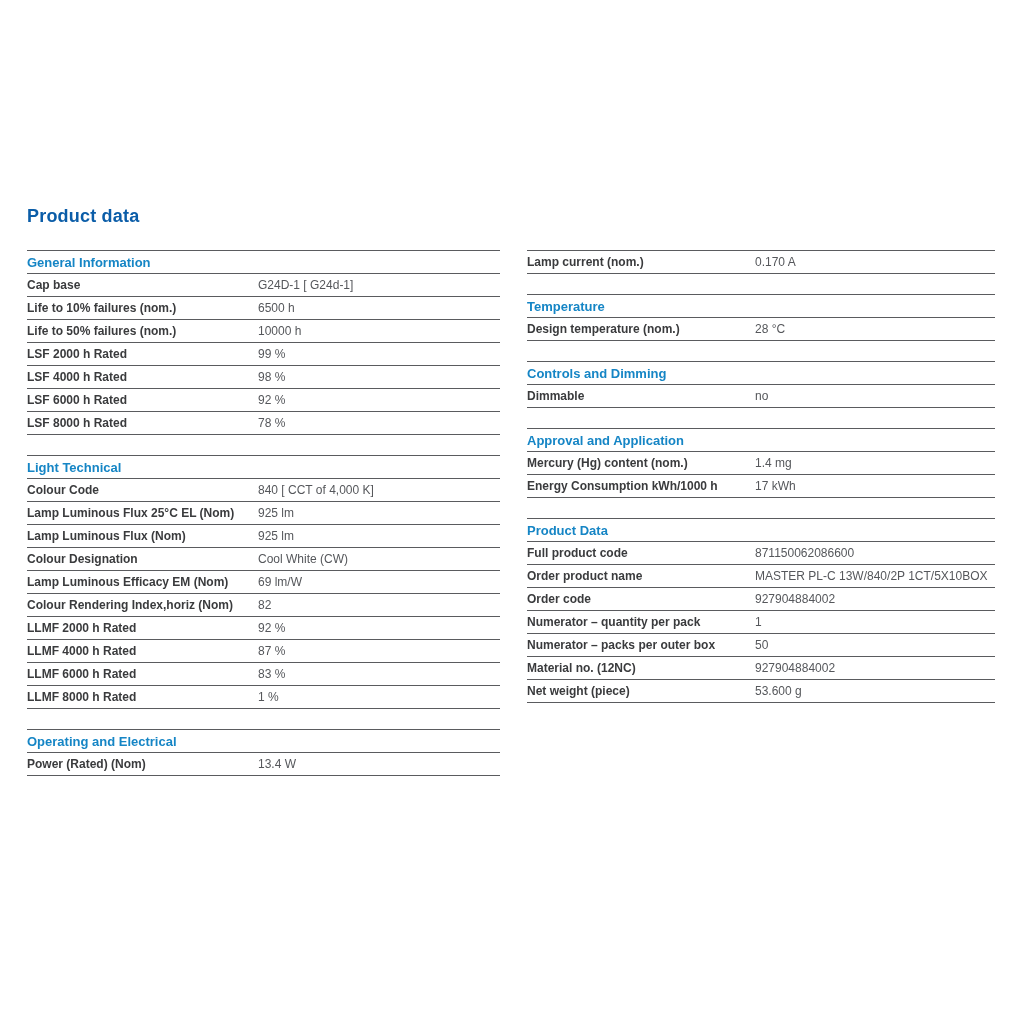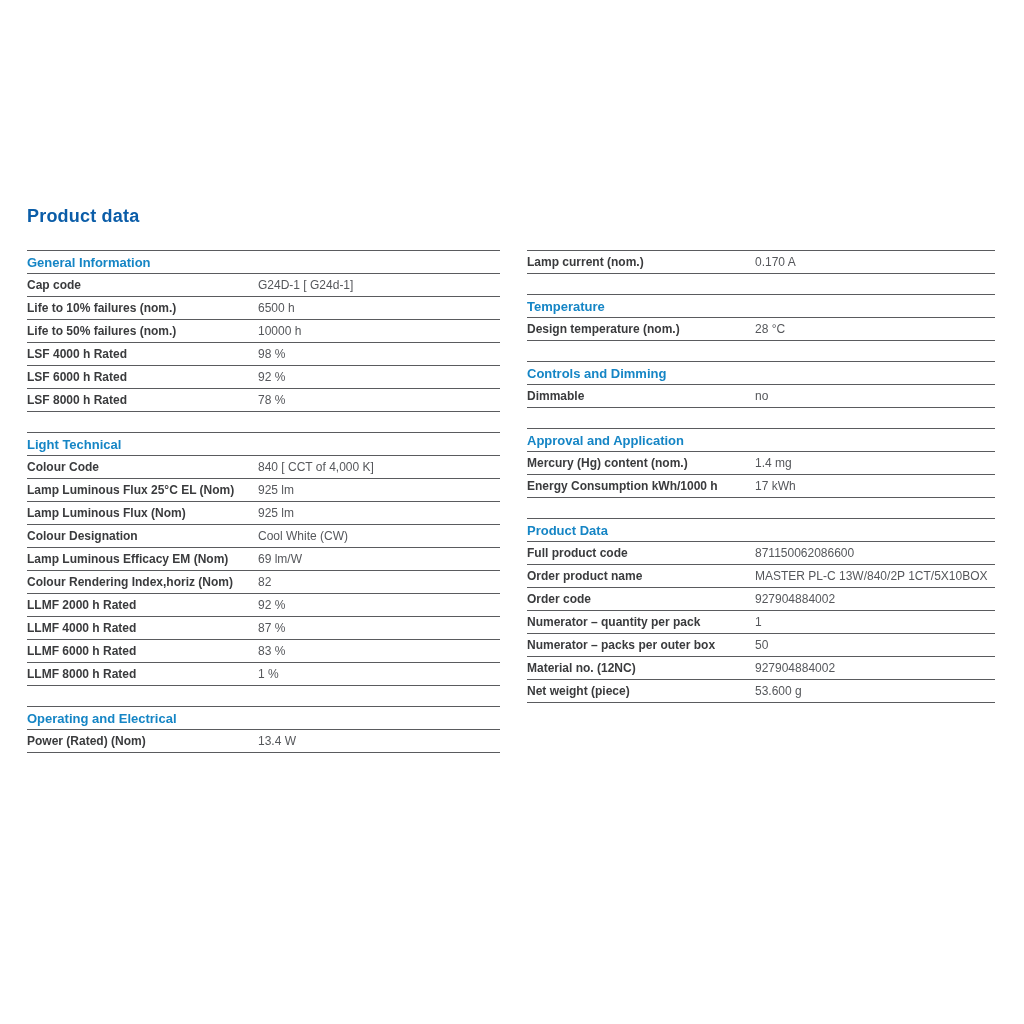--- a/index.html
+++ b/index.html
@@ -70,32 +70,36 @@
 </style>
 </head>
 <body>
 
 <h1 class="page-title">Product data</h1>
 
 <div class="col col-left">
     <div class="section">
       <div class="sec-header">General Information</div>
       <div class="row">
-        <div class="row-label">Cap code</div>
+        <div class="row-label">Cap base</div>
         <div class="row-value">G24D-1 [ G24d-1]</div>
       </div>
       <div class="row">
         <div class="row-label">Life to 10% failures (nom.)</div>
         <div class="row-value">6500 h</div>
       </div>
       <div class="row">
         <div class="row-label">Life to 50% failures (nom.)</div>
         <div class="row-value">10000 h</div>
       </div>
       <div class="row">
+        <div class="row-label">LSF 2000 h Rated</div>
+        <div class="row-value">99 %</div>
+      </div>
+      <div class="row">
         <div class="row-label">LSF 4000 h Rated</div>
         <div class="row-value">98 %</div>
       </div>
       <div class="row">
         <div class="row-label">LSF 6000 h Rated</div>
         <div class="row-value">92 %</div>
       </div>
       <div class="row">
         <div class="row-label">LSF 8000 h Rated</div>
         <div class="row-value">78 %</div>

